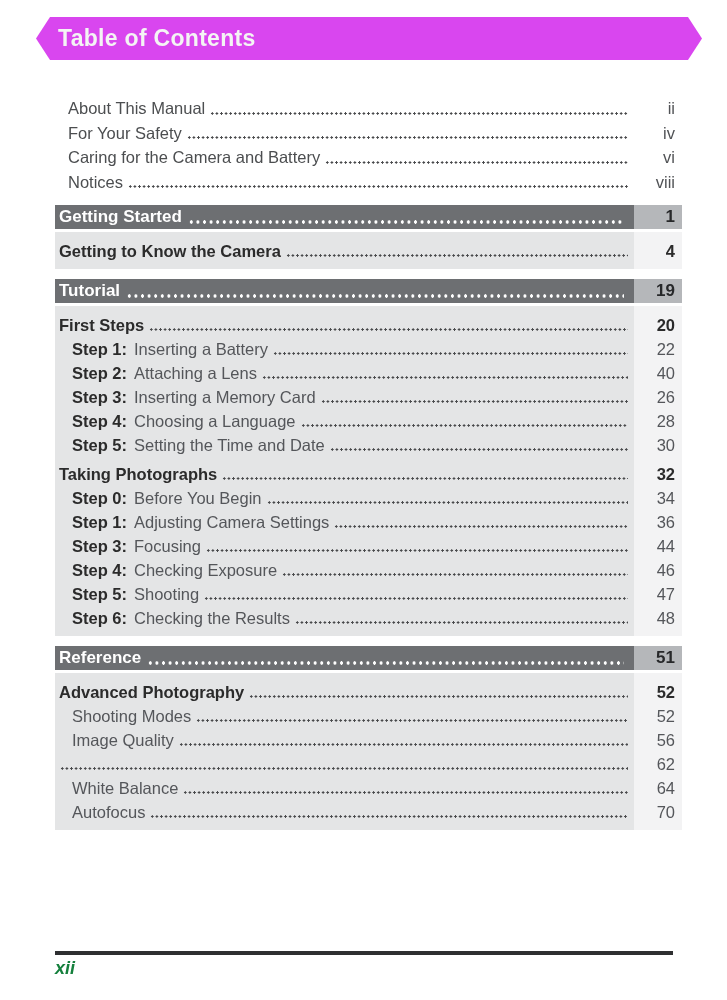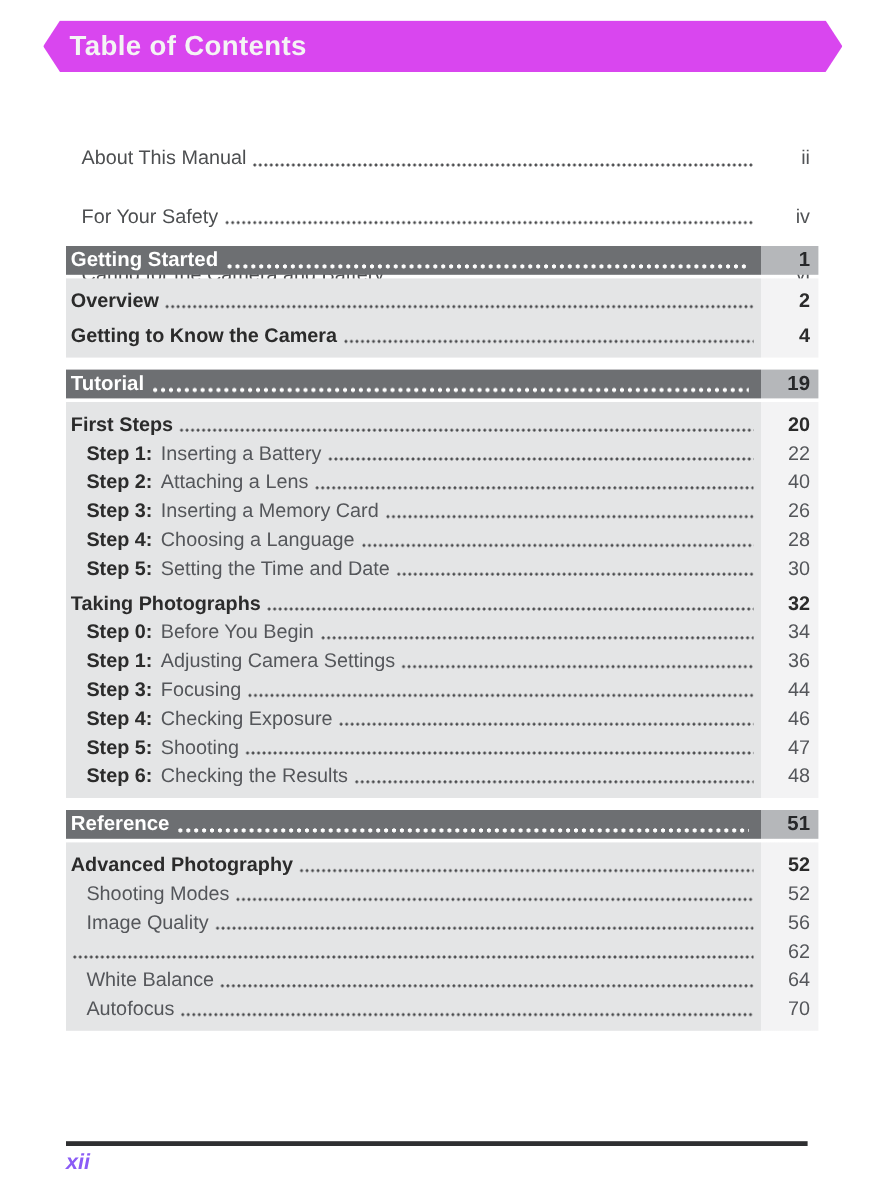--- a/index.html
+++ b/index.html
@@ -64,21 +64,21 @@
 
   
   .front-matter {
     position: absolute;
     left: 55px;
     top: 96px;
     width: 627px;
   }
   .front-matter .row { line-height: 24.6px; color: #4c4e50; }
   .front-matter .label { padding-left: 13px; }
-  .front-matter .num { color: #515356; margin-top: 24px; }
+  .front-matter .num { color: #515356; }
 
   
   .sections {
     position: absolute;
     left: 55px;
     top: 205px;
     width: 627px;
   }
   .section { margin-bottom: 10px; }
   .section-banner {
@@ -130,21 +130,21 @@
     height: 4px;
     background: #2e2f31;
   }
   .footer-page {
     position: absolute;
     left: 55px;
     top: 958px;
     font-size: 18px;
     font-weight: bold;
     font-style: italic;
-    color: #8b5cf6;
+    color: #15803d;
   }
 </style>
 </head>
 <body>
 
 <div class="page">
 
   <div class="header-banner">
     <span class="title">Table of Contents</span>
   </div>
@@ -174,25 +174,20 @@
 
   <div class="sections" id="sections">
       <div class="section">
         <div class="section-banner">
           <span class="title">Getting Started</span>
           <span class="leader"></span>
           <span class="num">1</span>
         </div>
         <div class="section-block">
           <div class="row main">
-            <span class="label">Overview</span>
-            <span class="leader"></span>
-            <span class="num">2</span>
-          </div>
-          <div class="row main">
             <span class="label">Getting to Know the Camera</span>
             <span class="leader"></span>
             <span class="num">4</span>
           </div>
         </div>
       </div>
       <div class="section">
         <div class="section-banner">
           <span class="title">Tutorial</span>
           <span class="leader"></span>

